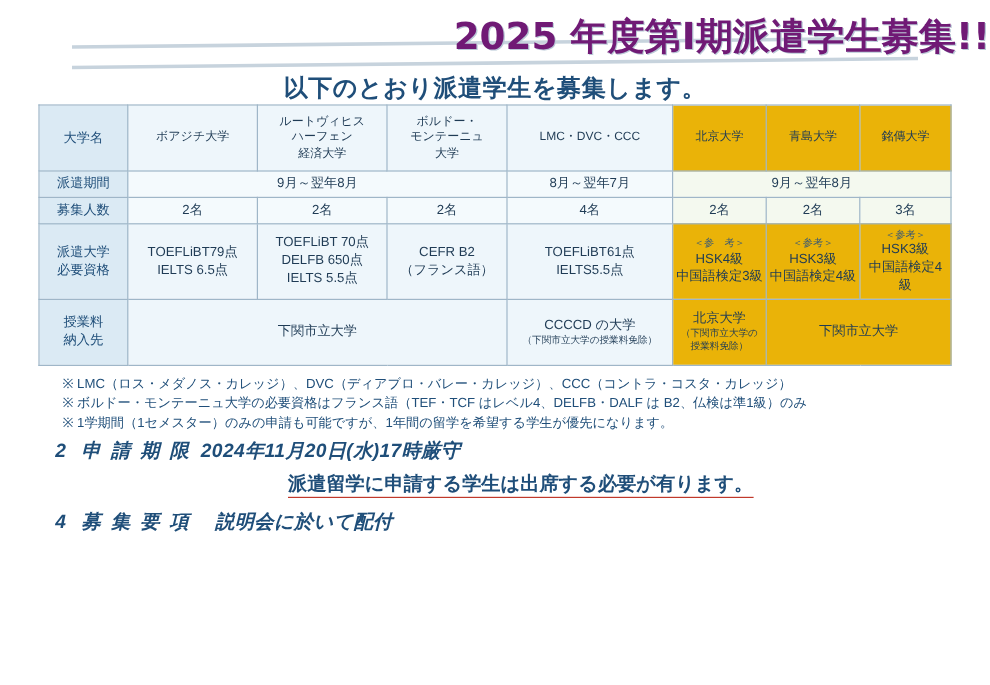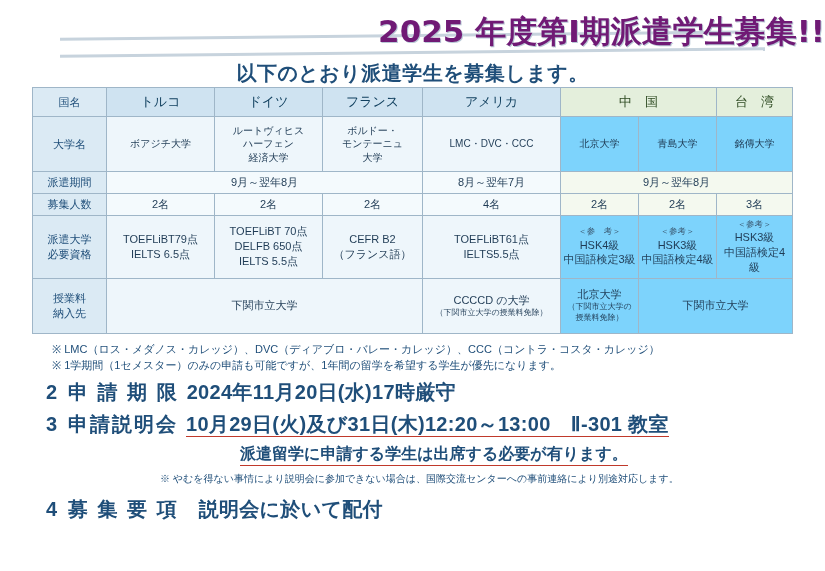--- a/index.html
+++ b/index.html
@@ -100,44 +100,45 @@
     height: 22px;
   }
   .hdr-green {
     background: #e4efdc;
     font-weight: bold;
     color: #2d4a21;
     font-size: 13px;
   }
   .cell-blue { background: #eef6fb; }
   .cell-blue2 { background: #f4fafd; }
-  .cell-green { background: #7dd3fc; }
+  .cell-green { background: #eab308; }
   .cell-green2 { background: #f4f9ef; }
   .tall { height: 48px; }
   .uni-name { font-size: 10px; }
   .note-small { font-size: 8.5px; display:block; color:#3b5a73; }
   .tiny { font-size: 8px; display:block; }
 
   
   .notes {
     margin: 7px 0 0 52px;
     font-size: 11px;
     color: #1f4e79;
     line-height: 1.5;
   }
   .notes div { white-space: nowrap; }
   .notes .mark { margin-right: 3px; }
 
   
   .item {
     margin: 5px 0 0 46px;
-    font-size: 20px;
+    font-size: 16px;
     font-weight: bold;
     color: #1f4e79;
     letter-spacing: 0.3px;
+    font-style: italic;
   }
   .item .num { display:inline-block; width: 22px; }
   .item .lbl { display:inline-block; letter-spacing: 2px; }
   .item .val { margin-left: 8px; }
   .underline-red {
     border-bottom: 1.5px solid #c0392b;
     padding-bottom: 1px;
   }
   .emph-line {
     margin: 6px 0 0 120px;
@@ -172,29 +173,20 @@
       <col style="width:108px">
       <col style="width:108px">
       <col style="width:100px">
       <col style="width:138px">
       <col style="width:78px">
       <col style="width:78px">
       <col style="width:76px">
     </colgroup>
     <tbody>
 
-      <tr>
-        <td class="rowhead">国名</td>
-        <td class="hdr">トルコ</td>
-        <td class="hdr">ドイツ</td>
-        <td class="hdr">フランス</td>
-        <td class="hdr">アメリカ</td>
-        <td class="hdr-green" colspan="2">中　国</td>
-        <td class="hdr-green">台　湾</td>
-      </tr>
 
       <tr>
         <td class="rowhead">大学名</td>
         <td class="cell-blue tall uni-name">ボアジチ大学</td>
         <td class="cell-blue tall uni-name">
           <span>ルートヴィヒス</span><br>
           <span>ハーフェン</span><br>
           <span>経済大学</span>
         </td>
         <td class="cell-blue tall uni-name">
@@ -280,32 +272,29 @@
           <span class="tiny">（下関市立大学の</span>
           <span class="tiny">授業料免除）</span>
         </td>
         <td class="cell-green tall" colspan="2">下関市立大学</td>
       </tr>
     </tbody>
   </table>
 
   <div class="notes">
     <div><span class="mark">※</span><span>LMC（ロス・メダノス・カレッジ）、DVC（ディアブロ・バレー・カレッジ）、CCC（コントラ・コスタ・カレッジ）</span></div>
+    <div><span class="mark">※</span><span>ボルドー・モンテーニュ大学の必要資格はフランス語（TEF・TCF はレベル4、DELFB・DALF は B2、仏検は準1級）のみ</span></div>
     <div><span class="mark">※</span><span>1学期間（1セメスター）のみの申請も可能ですが、1年間の留学を希望する学生が優先になります。</span></div>
   </div>
 
   <div class="item">
     <span class="num">2</span><span class="lbl">申 請 期 限</span><span class="val">2024年11月20日(水)17時厳守</span>
   </div>
 
-  <div class="item">
-    <span class="num">3</span><span class="lbl">申請説明会</span><span class="val underline-red">10月29日(火)及び31日(木)12:20～13:00　Ⅱ-301 教室</span>
-  </div>
   <div class="emph-wrap">
     <span class="emph-line">派遣留学に申請する学生は出席する必要が有ります。</span>
   </div>
-  <div class="small-note">※ やむを得ない事情により説明会に参加できない場合は、国際交流センターへの事前連絡により別途対応します。</div>
 
   <div class="item" style="margin-top:10px">
     <span class="num">4</span><span class="lbl">募 集 要 項</span><span class="val" style="margin-left:20px">説明会に於いて配付</span>
   </div>
 
 </div>
 
 </body></html>

